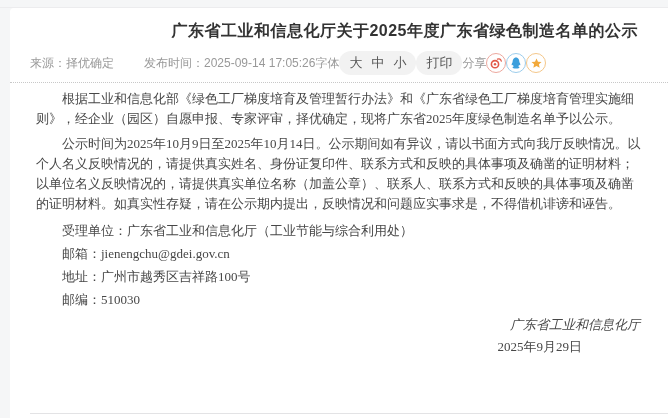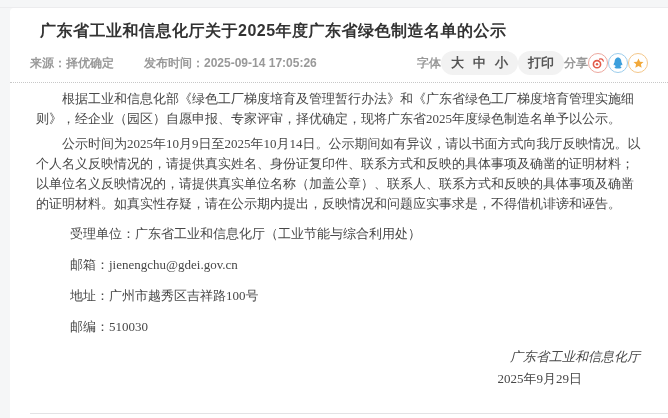--- a/index.html
+++ b/index.html
@@ -13,37 +13,35 @@
   .top-strip{height:7px;background:#f5f6f7;border-bottom:1px solid #ececee;}
   .panel{
     margin-left:10px;
     background:#ffffff;
     border-top-left-radius:4px;
     height:411px;
     box-sizing:border-box;
   }
   .title{
     margin:0;
-    padding:12px 14px 7px 30px;
-    text-align:left;
+    padding:12px 30px 7px 30px;
+    text-align:right;
     font-size:16px;
     line-height:22px;
     font-weight:bold;
     color:#333333;
     letter-spacing:0.5px;
   }
   .meta-row{
     display:flex;
-    justify-content:space-between;
     align-items:center;
     padding:2px 20px 7px 20px;
     border-bottom:1px dotted #c8c8c8;
     font-size:12px;
     color:#999999;
-    font-weight:bold;
   }
   .meta-left{display:flex;align-items:center;white-space:nowrap;}
   .meta-left .gap{margin-left:30px;}
   .meta-right{display:flex;align-items:center;white-space:nowrap;}
   .pill{
     background:#f2f2f2;
     border-radius:12px;
     padding:3px 10px;
     color:#555555;
     display:inline-flex;
@@ -66,21 +64,21 @@
   .icon-circle.qq{border:1px solid #9ccdec;}
   .icon-circle.star{border:1px solid #f4c78a;}
   .article-body{
     padding:6px 26px 0 26px;
     font-family:"Liberation Serif","DejaVu Serif",serif;
     font-size:13px;
     color:#474747;
     line-height:20px;
   }
   .article-body p{margin:0 0 5px 0;text-indent:2em;}
-  .article-body p.contact-line{line-height:23px;margin:8px;}
+  .article-body p.contact-line{line-height:23px;margin:0;}
   .signature{margin-top:3px;text-align:right;}
   .sig-dept{line-height:22px;padding-right:2px;font-style:italic;}
   .sig-date{line-height:22px;padding-right:60px;}
   .bottom-rule{
     position:absolute;
     left:30px;right:0;bottom:4px;
     border-top:1px solid #e3e3e5;
   }
 </style>
 </head>

